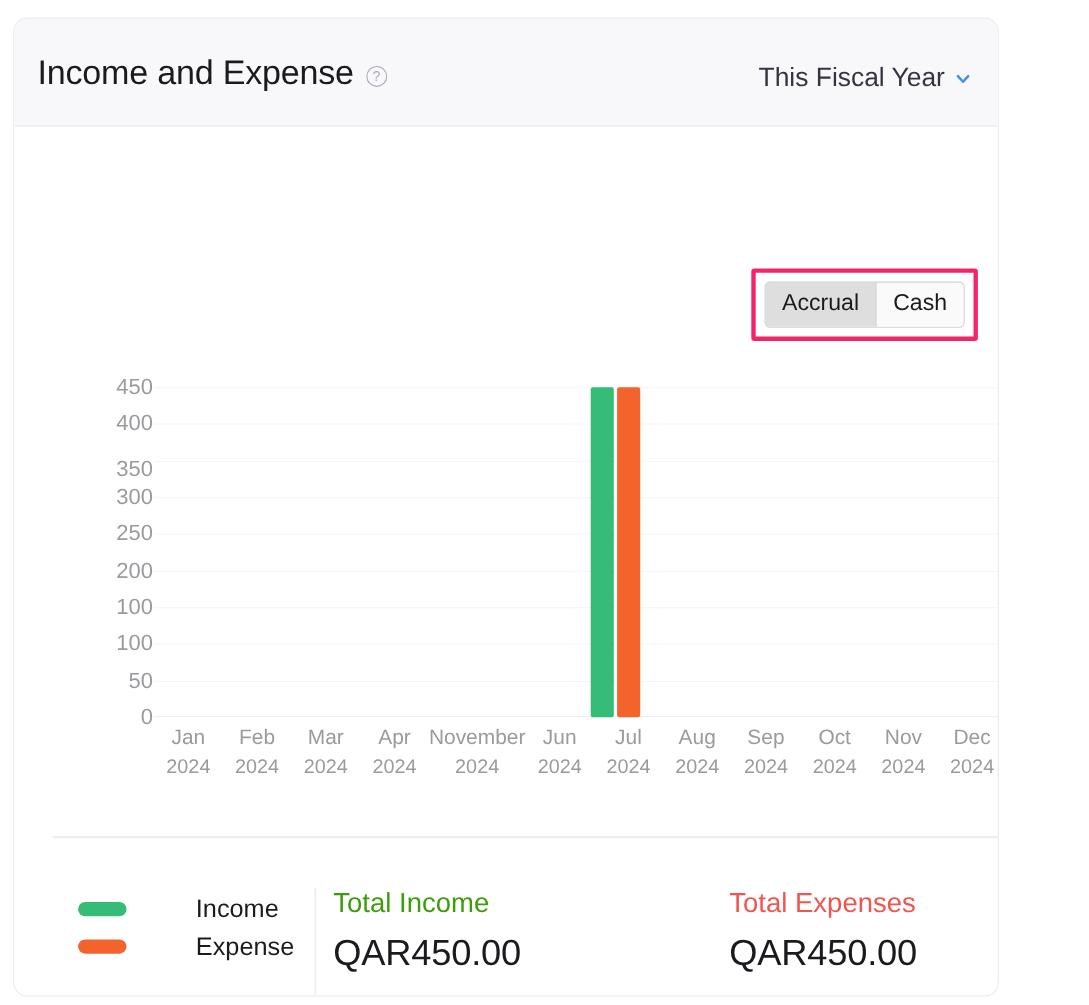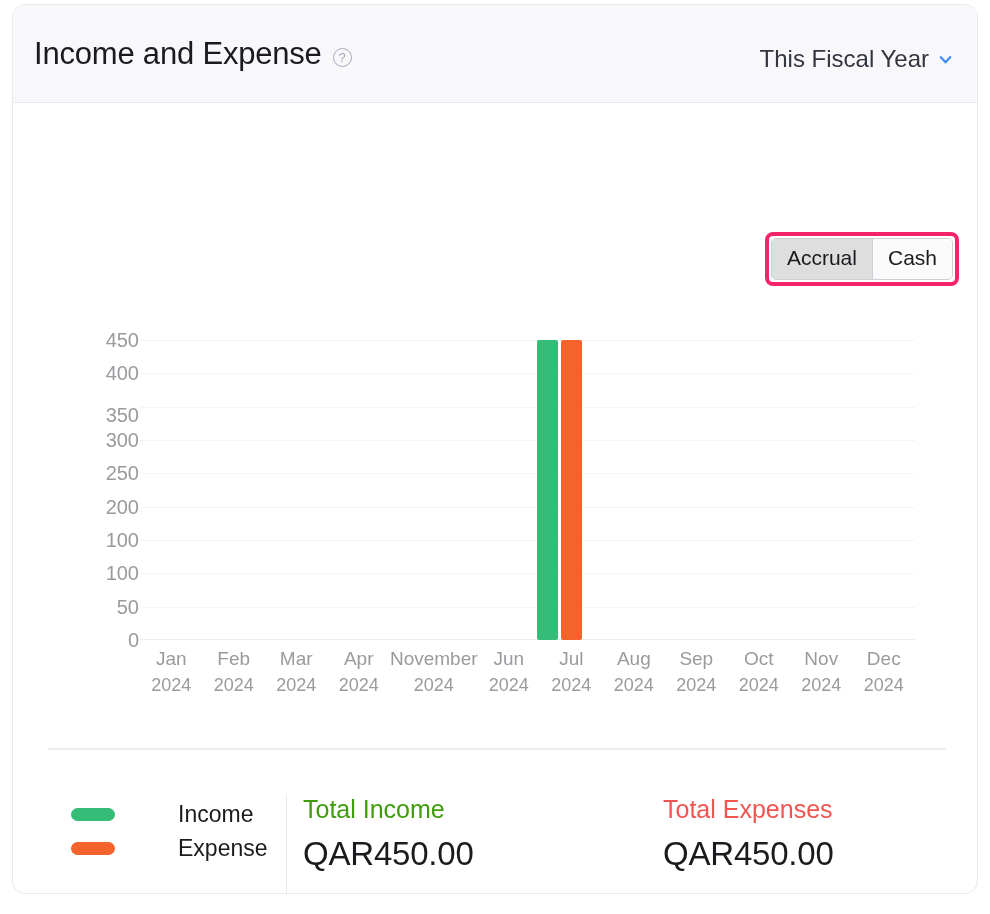--- a/index.html
+++ b/index.html
@@ -5,22 +5,22 @@
   * { box-sizing: border-box; margin: 0; padding: 0; }
   html, body {
     width: 990px; height: 914px;
     background: #ffffff;
     font-family: "Liberation Sans", sans-serif;
     -webkit-font-smoothing: antialiased;
   }
 
   .card {
     position: absolute;
-    left: 12px; top: 4px;
-    width: 966px; height: 890px;
+    left: 12px; top: 16px;
+    width: 896px; height: 890px;
     background: #ffffff;
     border: 1px solid #e9e9f0;
     border-radius: 13px;
     overflow: hidden;
   }
 
   
   .card-header {
     position: relative;
     height: 98px;
@@ -73,22 +73,22 @@
   }
 
   
   .card-body { position: relative; height: 790px; }
 
   
   .toggle-highlight {
     position: absolute;
     right: 18px; top: 129px;
     border: 4px solid #f4246a;
-    border-radius: 8px;
-    padding: 2px;
+    border-radius: 3px;
+    padding: 8px;
   }
   .toggle {
     display: flex;
     border: 1px solid #cfcfd8;
     border-radius: 5px;
     overflow: hidden;
     background: #fafafa;
   }
   .toggle-btn {
     font-family: "Liberation Sans", sans-serif;

